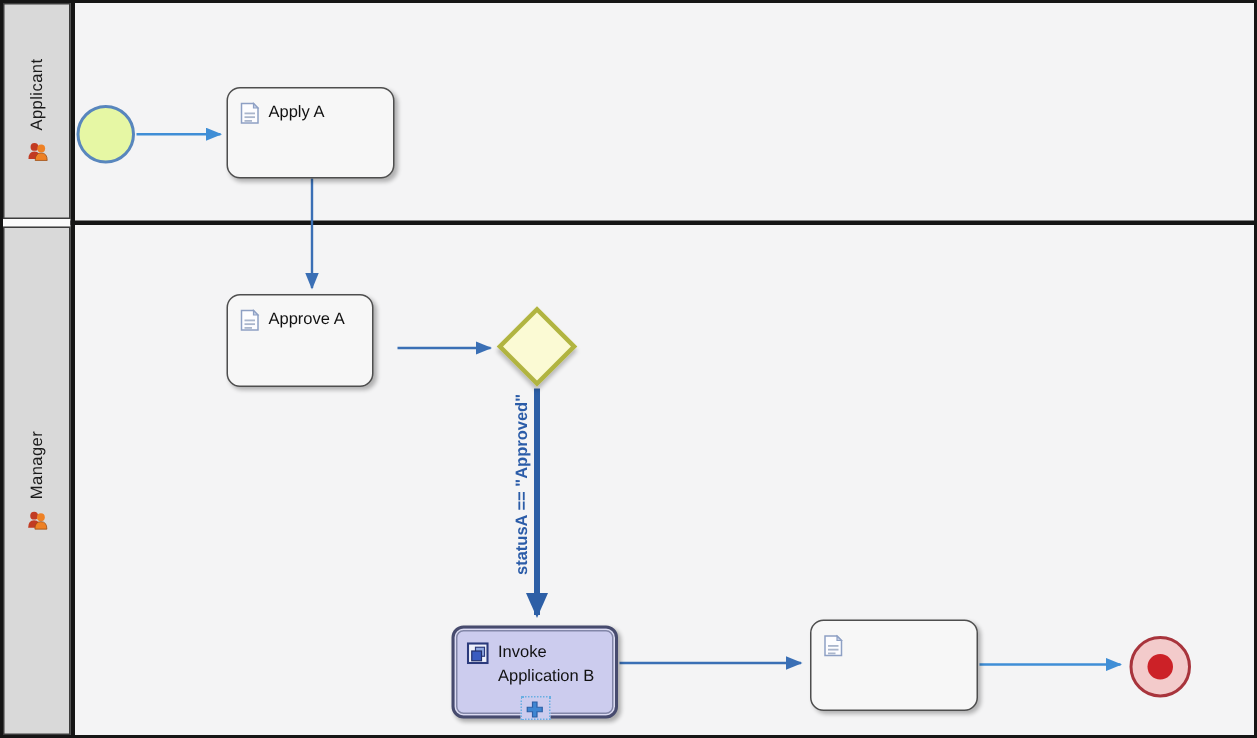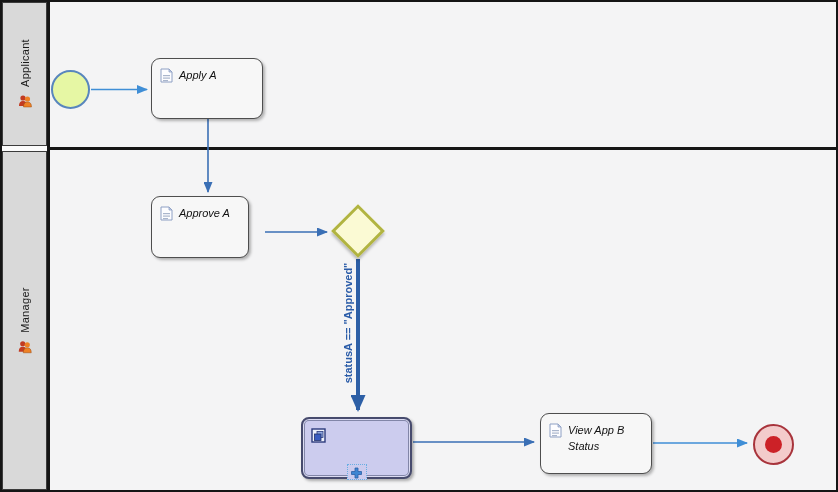--- a/index.html
+++ b/index.html
@@ -25,21 +25,21 @@
   .lane-rot svg { transform:rotate(90deg); flex:0 0 auto; }
 
   .flows { position:absolute; left:0; top:0; pointer-events:none; }
 
   .task {
     position:absolute; background:#f7f7f7; border:1px solid #4e4e4e; border-radius:9px;
     box-shadow:2px 2px 3px rgba(0,0,0,0.28);
     display:flex; align-items:flex-start; gap:6px; padding:8px 6px 6px 8px;
     box-sizing:border-box; font-size:11px; color:#111;
   }
-  .task .lbl { line-height:1.45; padding-top:1px;font-style:italic; }
+  .task .lbl { line-height:1.45; padding-top:1px; }
   .task svg { flex:0 0 auto; margin-top:1px; }
   #task-apply   { left:149px; top:56px;  width:112px; height:61px; }
   #task-approve { left:149px; top:194px; width:98px; height:62px; }
   #task-view    { left:538px; top:411px; width:112px; height:61px; }
   #task-invoke  {
     left:299px; top:415px; width:111px; height:62px;
     background:#ccccee; border:2px solid #474b6e; border-radius:8px;
     box-shadow: inset 0 0 0 1px #dcdcf2, inset 0 0 0 2px #8286a8, 2px 2px 3px rgba(0,0,0,0.3);
   }
   .expand-marker {
@@ -149,34 +149,34 @@
   </div>
 
   <div class="gateway"></div>
 
   <div class="task" id="task-invoke">
     <svg width="15" height="15" viewBox="0 0 15 15">
       <rect x="1" y="1" width="13" height="13" fill="#eef1fb" stroke="#2b3a7c" stroke-width="1.4"></rect>
       <rect x="6" y="3.5" width="6" height="6" fill="#8fa8e0" stroke="#2b3a7c" stroke-width="0.8"></rect>
       <rect x="3.5" y="6" width="6.5" height="6.5" fill="#3a5cc0" stroke="#22306a" stroke-width="0.8"></rect>
     </svg>
+    <span class="lbl">Invoke Application B</span>
     <div class="expand-marker">
       <svg width="13" height="12" viewBox="0 0 13 12">
         <path d="M5 1 h3 v3.5 h3.5 v3 h-3.5 v3.5 h-3 v-3.5 h-3.5 v-3 h3.5 z" fill="#3f86d2" stroke="#2b5fa6" stroke-width="0.8"></path>
       </svg>
     </div>
   </div>
 
   <div class="task" id="task-view">
     <svg width="13" height="15" viewBox="0 0 13 15">
       <path d="M1 1 h8 l3 3 v10 h-11 z" fill="#fdfdff" stroke="#8ea0c4" stroke-width="1"></path>
       <path d="M9 1 l3 3 h-3 z" fill="#c7d2e8" stroke="#8ea0c4" stroke-width="0.8"></path>
       <rect x="3" y="7" width="7" height="1.2" fill="#aab6cc"></rect>
       <rect x="3" y="9.5" width="7" height="1.2" fill="#aab6cc"></rect>
       <rect x="3" y="12" width="5" height="1.2" fill="#aab6cc"></rect>
     </svg>
-    <span class="lbl">View App B Status</span>
   </div>
 
   <div class="event-end">
     <div class="dot"></div>
   </div>
 </div>
 
 </body></html>

